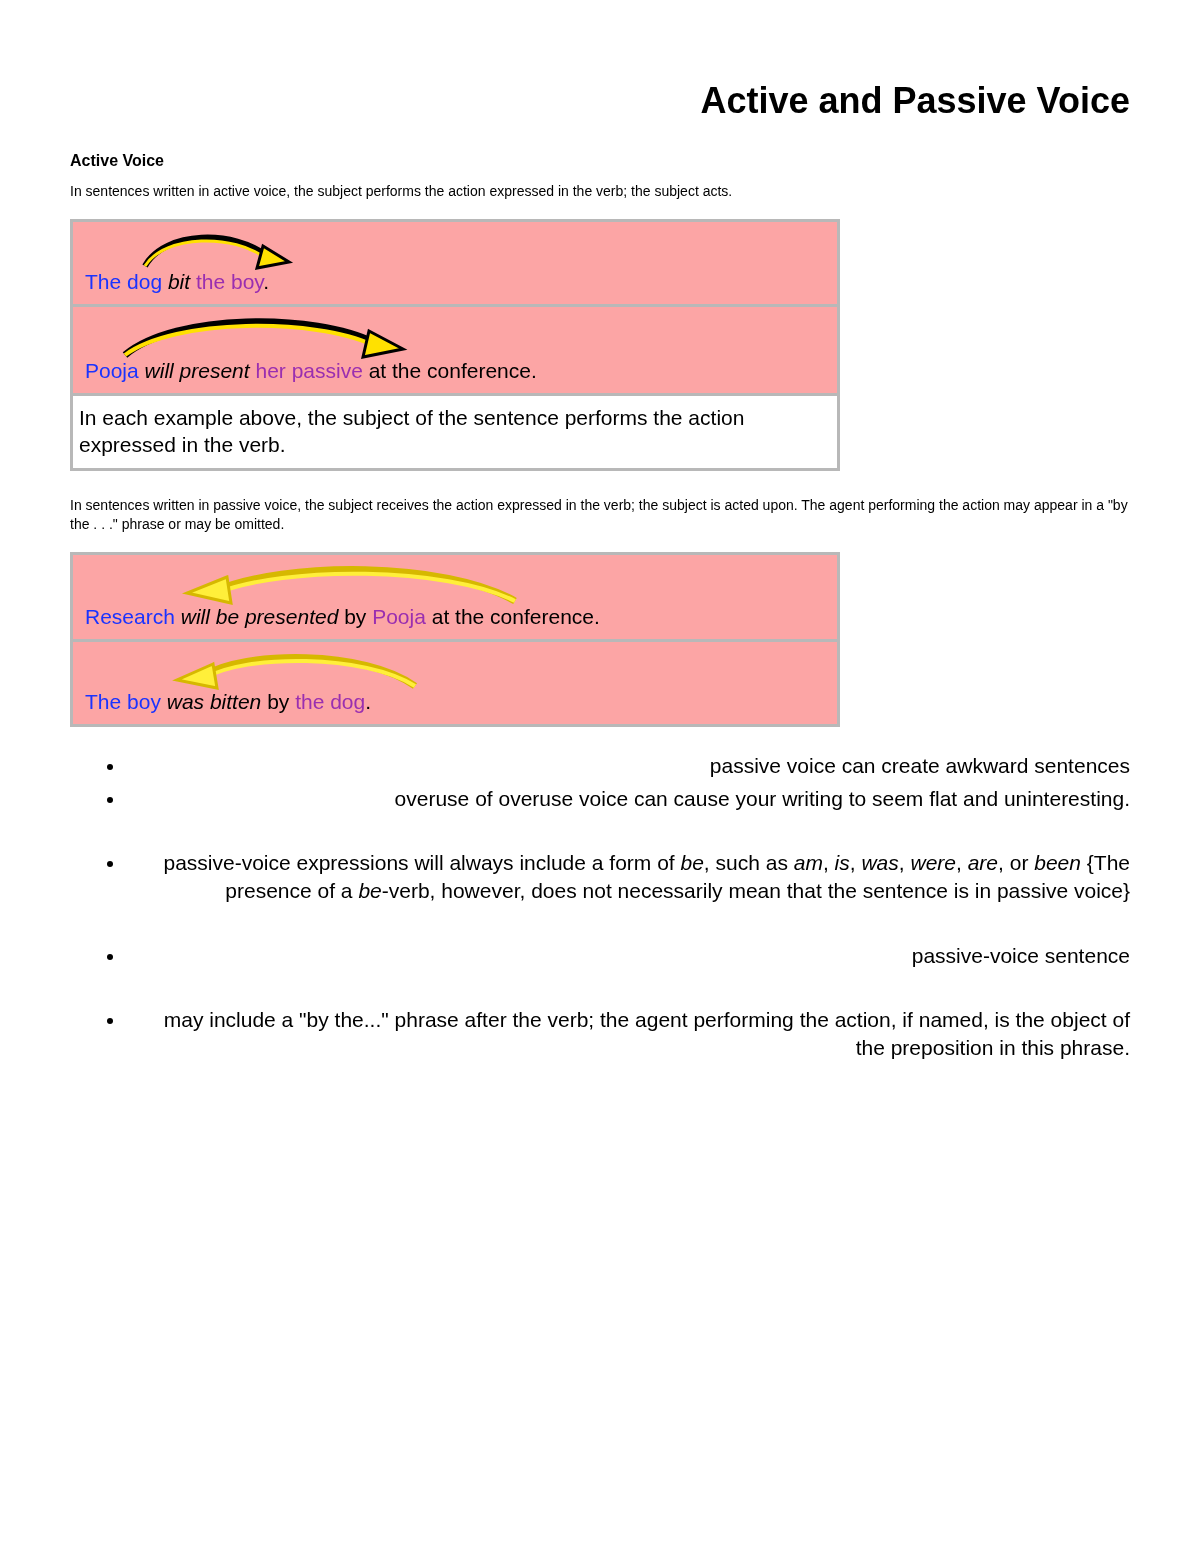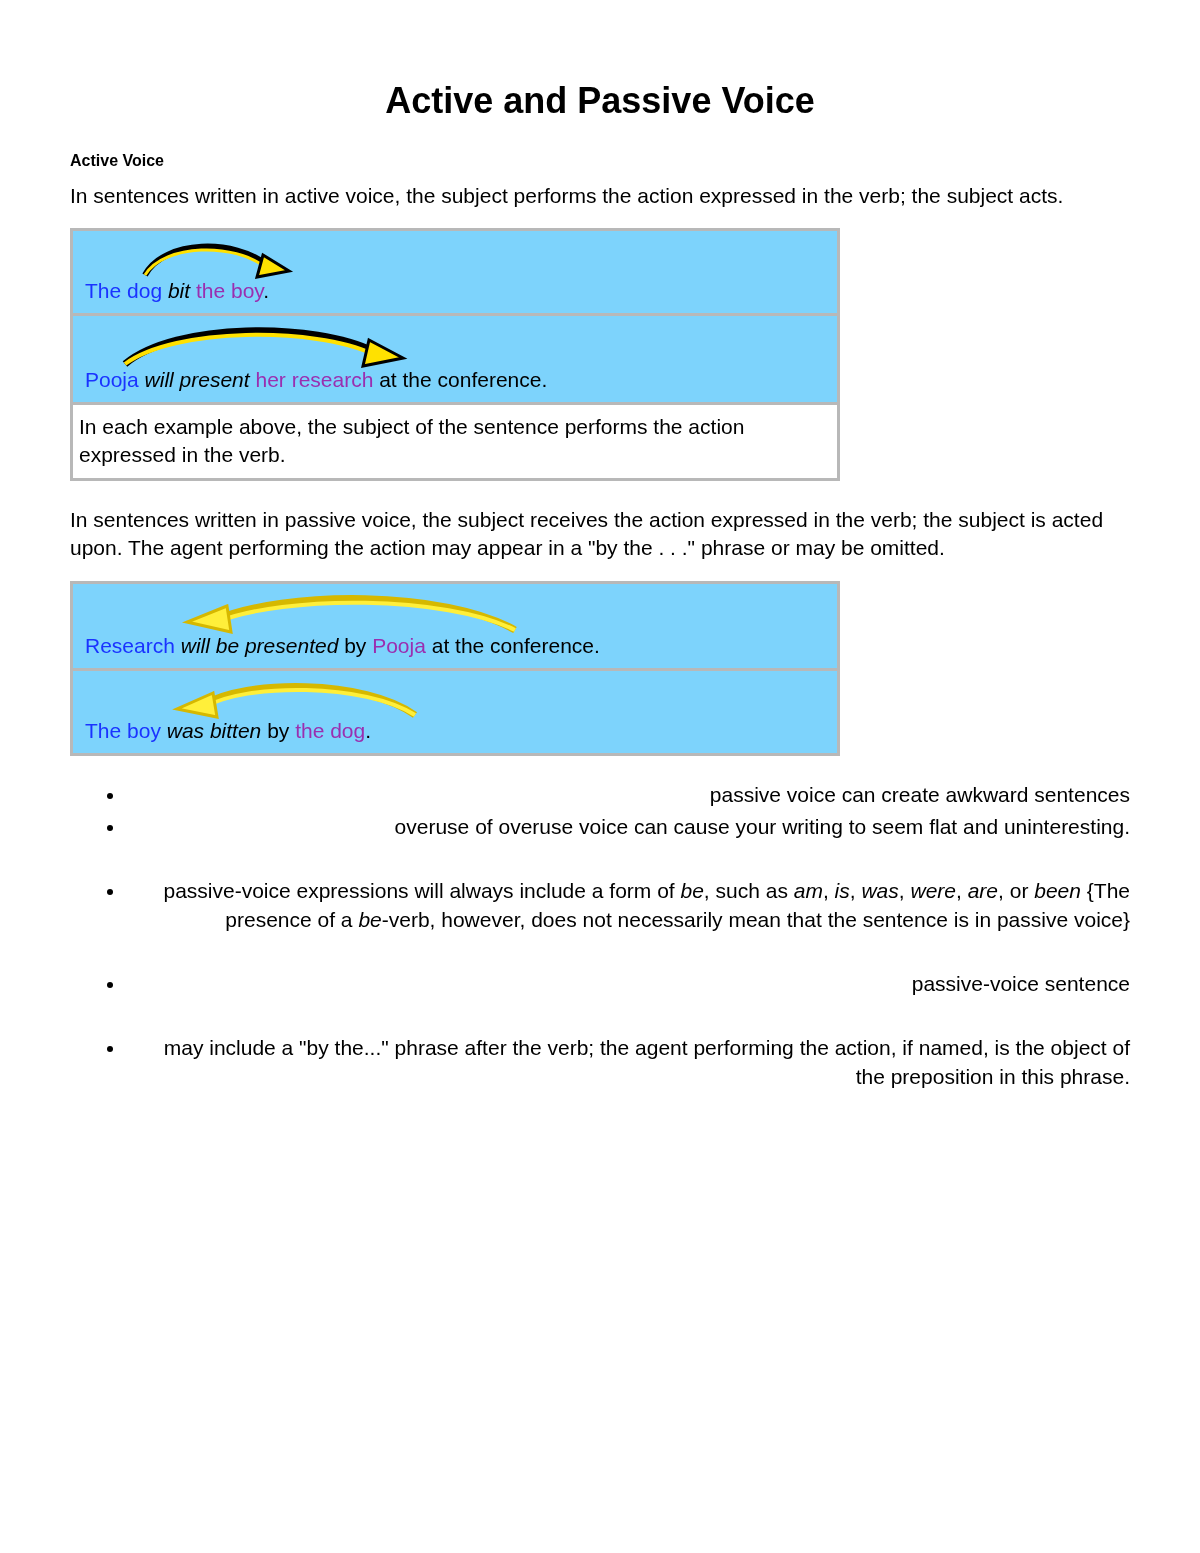--- a/index.html
+++ b/index.html
@@ -9,48 +9,48 @@
     font-family: Verdana, Geneva, sans-serif;
     color: #000;
   }
   .page {
     width: 1200px;
     min-height: 1553px;
     box-sizing: border-box;
     padding: 80px 70px 80px 70px;
   }
   h1.title {
-    text-align: center;
+    text-align: right;
     font-size: 36px;
     font-weight: bold;
     margin: 0 0 30px 0;
   }
   h2.section {
     font-size: 16px;
     font-weight: bold;
     margin: 20px 0 12px 0;
   }
   p.body {
-    font-size: 21px;
+    font-size: 14px;
     line-height: 1.35;
     margin: 0 0 18px 0;
   }
   
   .example-box {
     border: 3px solid #b8b8b8;
     width: 770px;
     margin: 10px 0 25px 0;
     box-sizing: border-box;
   }
   .example-row {
     position: relative;
     border-top: 3px solid #b8b8b8;
     padding: 6px 12px 10px 12px;
     font-size: 21px;
-    background: #7dd3fc;
+    background: #fca5a5;
   }
   .example-row:first-child { border-top: none; }
   .caption-row {
     border-top: 3px solid #b8b8b8;
     padding: 8px 10px 10px 6px;
     font-size: 21px;
     font-weight: normal;
     line-height: 1.3;
     background:#ffffff;
   }
@@ -112,21 +112,21 @@
       <svg class="svg-arrow" width="340" height="46" viewBox="0 0 340 46">
         <path d="M40 42 C 90 0, 230 0, 290 30" fill="none" stroke="#000" stroke-width="7"></path>
         <path d="M40 42 C 90 5, 230 5, 288 32" fill="none" stroke="#ffe100" stroke-width="4"></path>
         <polygon points="284,18 318,36 278,44" fill="#ffe100" stroke="#000" stroke-width="3"></polygon>
       </svg>
       <span class="sentence">
         <span class="subj">Pooja</span>
         <span> </span>
         <span class="verb">will present</span>
         <span> </span>
-        <span class="obj">her research</span><span class="plain"> at the conference.</span>
+        <span class="obj">her passive</span><span class="plain"> at the conference.</span>
       </span>
     </div>
 
     <div class="caption-row">In each example above, the subject of the sentence performs the action expressed in the verb.</div>
   </div>
 
   <p class="body">In sentences written in passive voice, the subject receives the action expressed in the verb; the subject is acted upon. The agent performing the action may appear in a "by the . . ." phrase or may be omitted.</p>
 
   <div class="example-box">
 

